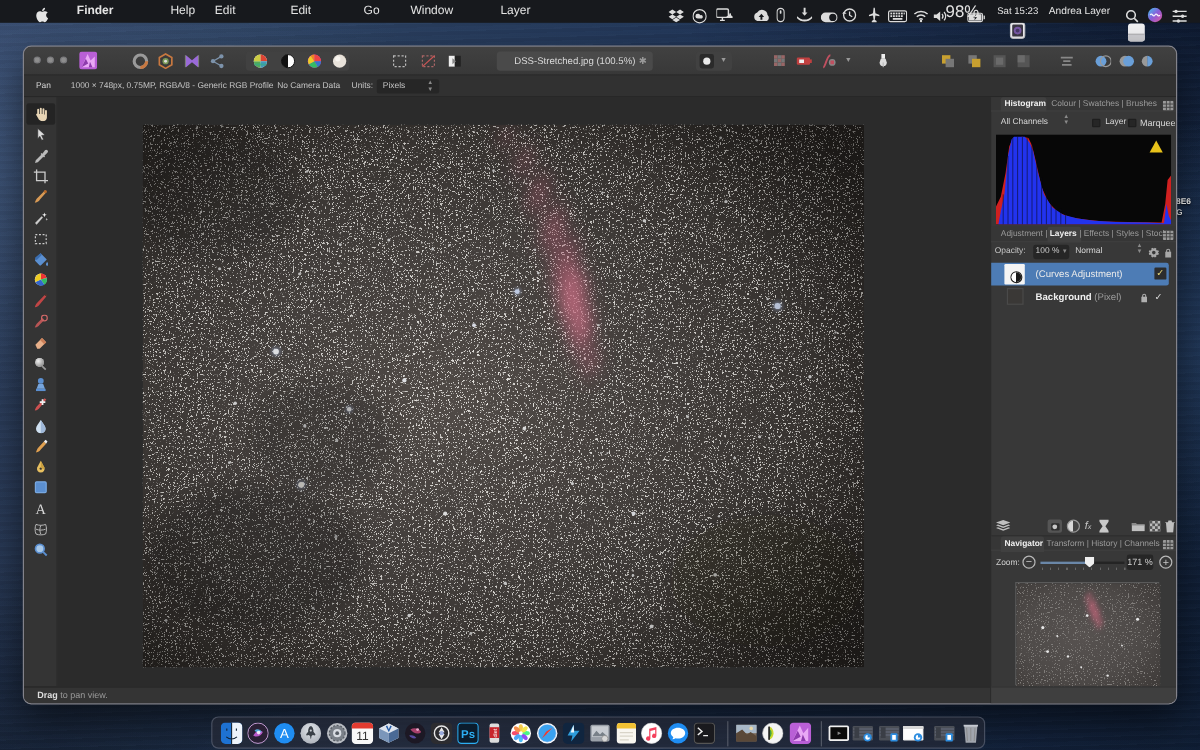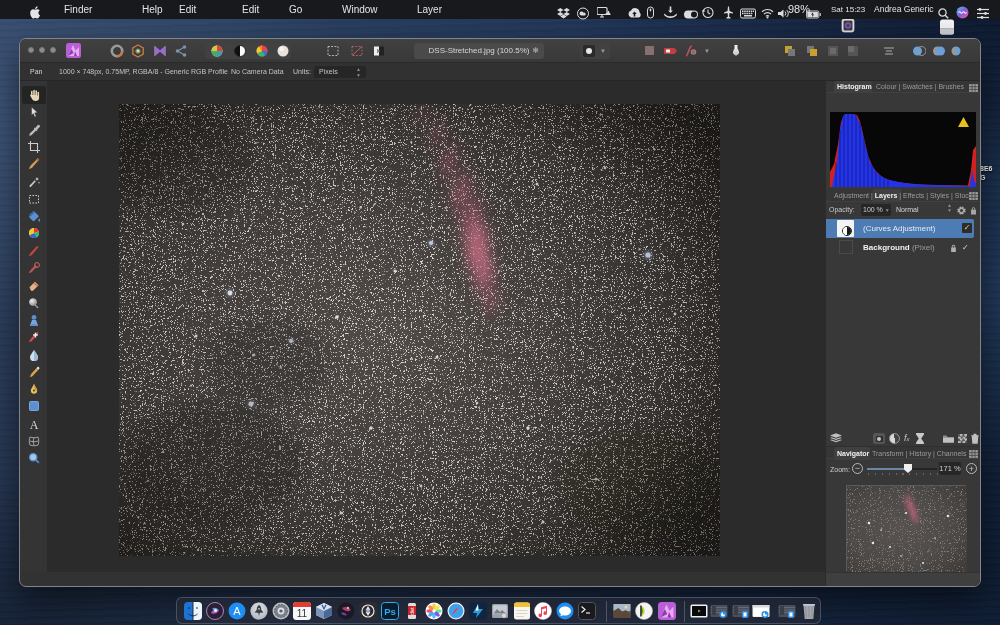--- a/index.html
+++ b/index.html
@@ -37,25 +37,25 @@
 
 #dock{position:absolute;left:176px;top:597px;width:645px;height:27px;background:rgba(40,44,56,0.62);border:1px solid rgba(165,175,195,0.30);border-radius:6px;z-index:40}
 .dsep{position:absolute;top:3px;width:1px;height:21px;background:rgba(255,255,255,0.22)}
 </style></head>
 <body>
 <div id="desktop"></div>
 <div id="menubar">
 <svg class="l" style="left:30px;top:3px" width="11" height="13" viewBox="0 0 170 200">
       <path fill="#e4e4e4" d="M150.4 69.2c-1.1.8-20.3 11.6-20.3 35.6 0 27.8 24.4 37.6 25.1 37.8-.1.6-3.9 13.5-12.9 26.6-8 11.6-16.4 23.1-29.1 23.1s-16-7.4-30.7-7.4c-14.3 0-19.4 7.6-31 7.6s-19.7-10.7-29-23.8C11.9 153.4 3.2 129.5 3.2 106.8c0-36.4 23.7-55.7 47-55.7 12.4 0 22.7 8.1 30.5 8.1 7.4 0 19-8.6 33.1-8.6 5.3 0 24.6.5 36.6 18.6zM107.1 35.2c5.8-6.9 9.9-16.5 9.9-26.1 0-1.3-.1-2.7-.4-3.8-9.4.4-20.7 6.3-27.4 14.2-5.3 6.1-10.3 15.7-10.3 25.4 0 1.5.2 2.9.4 3.4.6.1 1.6.2 2.5.2 8.5 0 19.1-5.7 25.3-13.3z"></path>
     </svg>
-<span class="l" style="left:64px;font-weight:normal">Finder</span>
+<span class="l" style="left:64px;font-weight:bold">Finder</span>
 <span class="l" style="left:142px">Help</span>
 <span class="l" style="left:179px">Edit</span>
 <span class="l" style="left:242px">Edit</span>
-<span class="l" style="left:289px">Go</span>
+<span class="l" style="left:303px">Go</span>
 <span class="l" style="left:342px">Window</span>
 <span class="l" style="left:417px">Layer</span>
 <svg class="l" style="left:557px;top:4px" width="13" height="11" viewBox="0 0 13 11">
       <g fill="#dcdcdc">
         <path d="M3.3 0L6.5 2 3.3 4 .1 2zM9.7 0l3.2 2-3.2 2L6.5 2zM.1 6l3.2-2 3.2 2-3.2 2zM6.5 6l3.2-2 3.2 2-3.2 2zM3.3 8.6l3.2-2 3.2 2-3.2 2z"></path>
       </g>
     </svg>
 <svg class="l" style="left:577px;top:4px" width="12" height="12" viewBox="0 0 12 12">
       <circle cx="6" cy="6" r="5.5" fill="none" stroke="#dcdcdc" stroke-width="1"></circle>
       <path fill="#dcdcdc" d="M4.5 4a2 2 0 012 1.2A1.6 1.6 0 018 8H4.5a2 2 0 010-4z"></path>
@@ -117,23 +117,23 @@
 <svg class="l" style="left:778px;top:4px" width="12" height="10" viewBox="0 0 12 10">
       <path fill="#dcdcdc" d="M0 3.5h2.5L5.5 1v8L2.5 6.5H0z"></path>
       <path fill="none" stroke="#dcdcdc" stroke-width="1" d="M7 3a3 3 0 010 4M8.7 1.5a5.2 5.2 0 010 7"></path>
     </svg>
 <svg class="l" style="left:806px;top:4.5px" width="15" height="9" viewBox="0 0 17 9">
       <rect x="0.5" y="0.5" width="14" height="8" rx="1.5" fill="none" stroke="#dcdcdc" stroke-width="1"></rect>
       <rect x="1.5" y="1.5" width="12" height="6" fill="#dcdcdc"></rect>
       <rect x="15.5" y="2.8" width="1.2" height="3.4" fill="#dcdcdc"></rect>
       <path fill="#17191d" d="M8.2 1.8L5.6 4.6h1.7L6.8 7.2l2.6-2.8H7.7z"></path>
     </svg>
-<span class="l" style="left:788px;font-size:11px">98%</span>
+<span class="l" style="left:788px;font-size:14px">98%</span>
 <span class="l" style="left:831px;font-size:8px">Sat 15:23</span>
-<span class="l" style="left:874px;font-size:8.5px">Andrea Generic</span>
+<span class="l" style="left:874px;font-size:8.5px">Andrea Layer</span>
 <svg class="l" style="left:938px;top:4px" width="11" height="11" viewBox="0 0 11 11">
       <circle cx="4.5" cy="4.5" r="3.6" fill="none" stroke="#dcdcdc" stroke-width="1.3"></circle>
       <path stroke="#dcdcdc" stroke-width="1.4" d="M7.2 7.2l3 3"></path>
     </svg>
 <svg class="l" style="left:956px;top:3px" width="13" height="13" viewBox="0 0 13 13">
       <defs>
         <linearGradient id="siri" x1="0" y1="0" x2="1" y2="1">
           <stop offset="0" stop-color="#3ec6f0"></stop>
           <stop offset="0.5" stop-color="#8a5cd8"></stop>
           <stop offset="1" stop-color="#e85c9c"></stop>
@@ -404,37 +404,46 @@
       </svg>
       <svg style="position:absolute;left:8px;top:354.0px" width="12" height="12" viewBox="0 0 12 12">
         <path fill="none" stroke="#bbb" stroke-width="0.8" d="M2 2c2.5 1 5.5 1 8 0M2 6c2.5 1 5.5 1 8 0M2 10c2.5 1 5.5 1 8 0M2 2c-1 2.5-1 5.5 0 8M6 2.8c-1 2.5-1 5 0 7.4M10 2c1 2.5 1 5.5 0 8"></path>
       </svg>
       <svg style="position:absolute;left:8px;top:371.3px" width="12" height="12" viewBox="0 0 12 12">
         <circle cx="5.2" cy="5.2" r="3.6" fill="#a8c8e8" stroke="#5b8fd0" stroke-width="1.4"></circle>
         <path stroke="#5b8fd0" stroke-width="1.6" d="M7.9 7.9l3 3"></path>
       </svg>
     </div>
 <div id="canvas"></div>
+<div id="statusbar"><span style="margin-left:11px;color:#ddd;font-weight:bold">Drag</span>&nbsp;to pan view.</div>
 <div id="rightpanel">
 
 <div style="position:absolute;left:0;top:0;width:100%;height:12px;background:#363636;border-bottom:1px solid #404040">
 <div style="position:absolute;left:8px;top:0;width:38px;height:12px;background:#404040;border-radius:2px 2px 0 0"></div>
 <span class="rtab" style="left:11px;top:2px"><b>Histogram</b></span>
 <span class="rtab" style="left:50px;top:2px">Colour <span class="sep">|</span> Swatches <span class="sep">|</span> Brushes</span>
 <svg style="position:absolute;left:143px;top:2.5px" width="9" height="8" viewBox="0 0 9 8">
           <rect width="9" height="8" rx="1" fill="#9a9a9a"></rect>
           <g stroke="#444" stroke-width="0.8">
             <line x1="0" y1="2.7" x2="9" y2="2.7"></line>
             <line x1="0" y1="5.4" x2="9" y2="5.4"></line>
             <line x1="3" y1="0" x2="3" y2="8"></line>
             <line x1="6" y1="0" x2="6" y2="8"></line>
           </g>
         </svg>
 </div>
 
+<div style="position:absolute;left:0;top:13px;width:100%;height:17px">
+<span class="rtab" style="left:8px;top:4px;color:#d8d8d8">All Channels</span>
+<span class="rtab" style="left:60px;top:1px;color:#8a8a8a;font-size:5px;line-height:5px">▲<br>▼</span>
+<span class="chk" style="left:84px;top:5px"></span>
+<span class="rtab" style="left:95px;top:4px;color:#d8d8d8">Layer</span>
+<span class="chk" style="left:114px;top:5px"></span>
+<span class="rtab" style="left:124px;top:4px;color:#d8d8d8;font-size:7.5px">Marquee</span>
+</div>
 
 <svg style="position:absolute;left:4px;top:31px" width="146" height="75">
 <rect width="146" height="75" fill="#070707"></rect>
 <path d="M0,75 L0,60 L4,52 L8,32 L11,10 L14,3 L22,2 L27,3 L30,9 L34,26 L38,44 L44,57 L52,65 L62,69 L74,71 L90,72.5 L110,73 L138,73.5 L141,58 L143,38 L146,34 L146,75 Z" fill="#d02020"></path>
 <path d="M2,75 L4,64 L7,50 L10,18 L13,4 L15,2 L24,2 L28,7 L31,14 L35,32 L40,50 L47,61 L56,67 L68,70 L82,72 L100,73 L126,73.5 L140,74 L141,66 L142,58 L144,68 L146,72 L146,75 Z" fill="#2233ee"></path>
 <g stroke="#0a0a1a" stroke-width="0.6" opacity="0.8">
 <line x1="18" y1="2" x2="18" y2="75"></line>
           <line x1="22" y1="2" x2="22" y2="75"></line>
           <line x1="26" y1="3" x2="26" y2="75"></line>
           <line x1="30" y1="8" x2="30" y2="75"></line>

